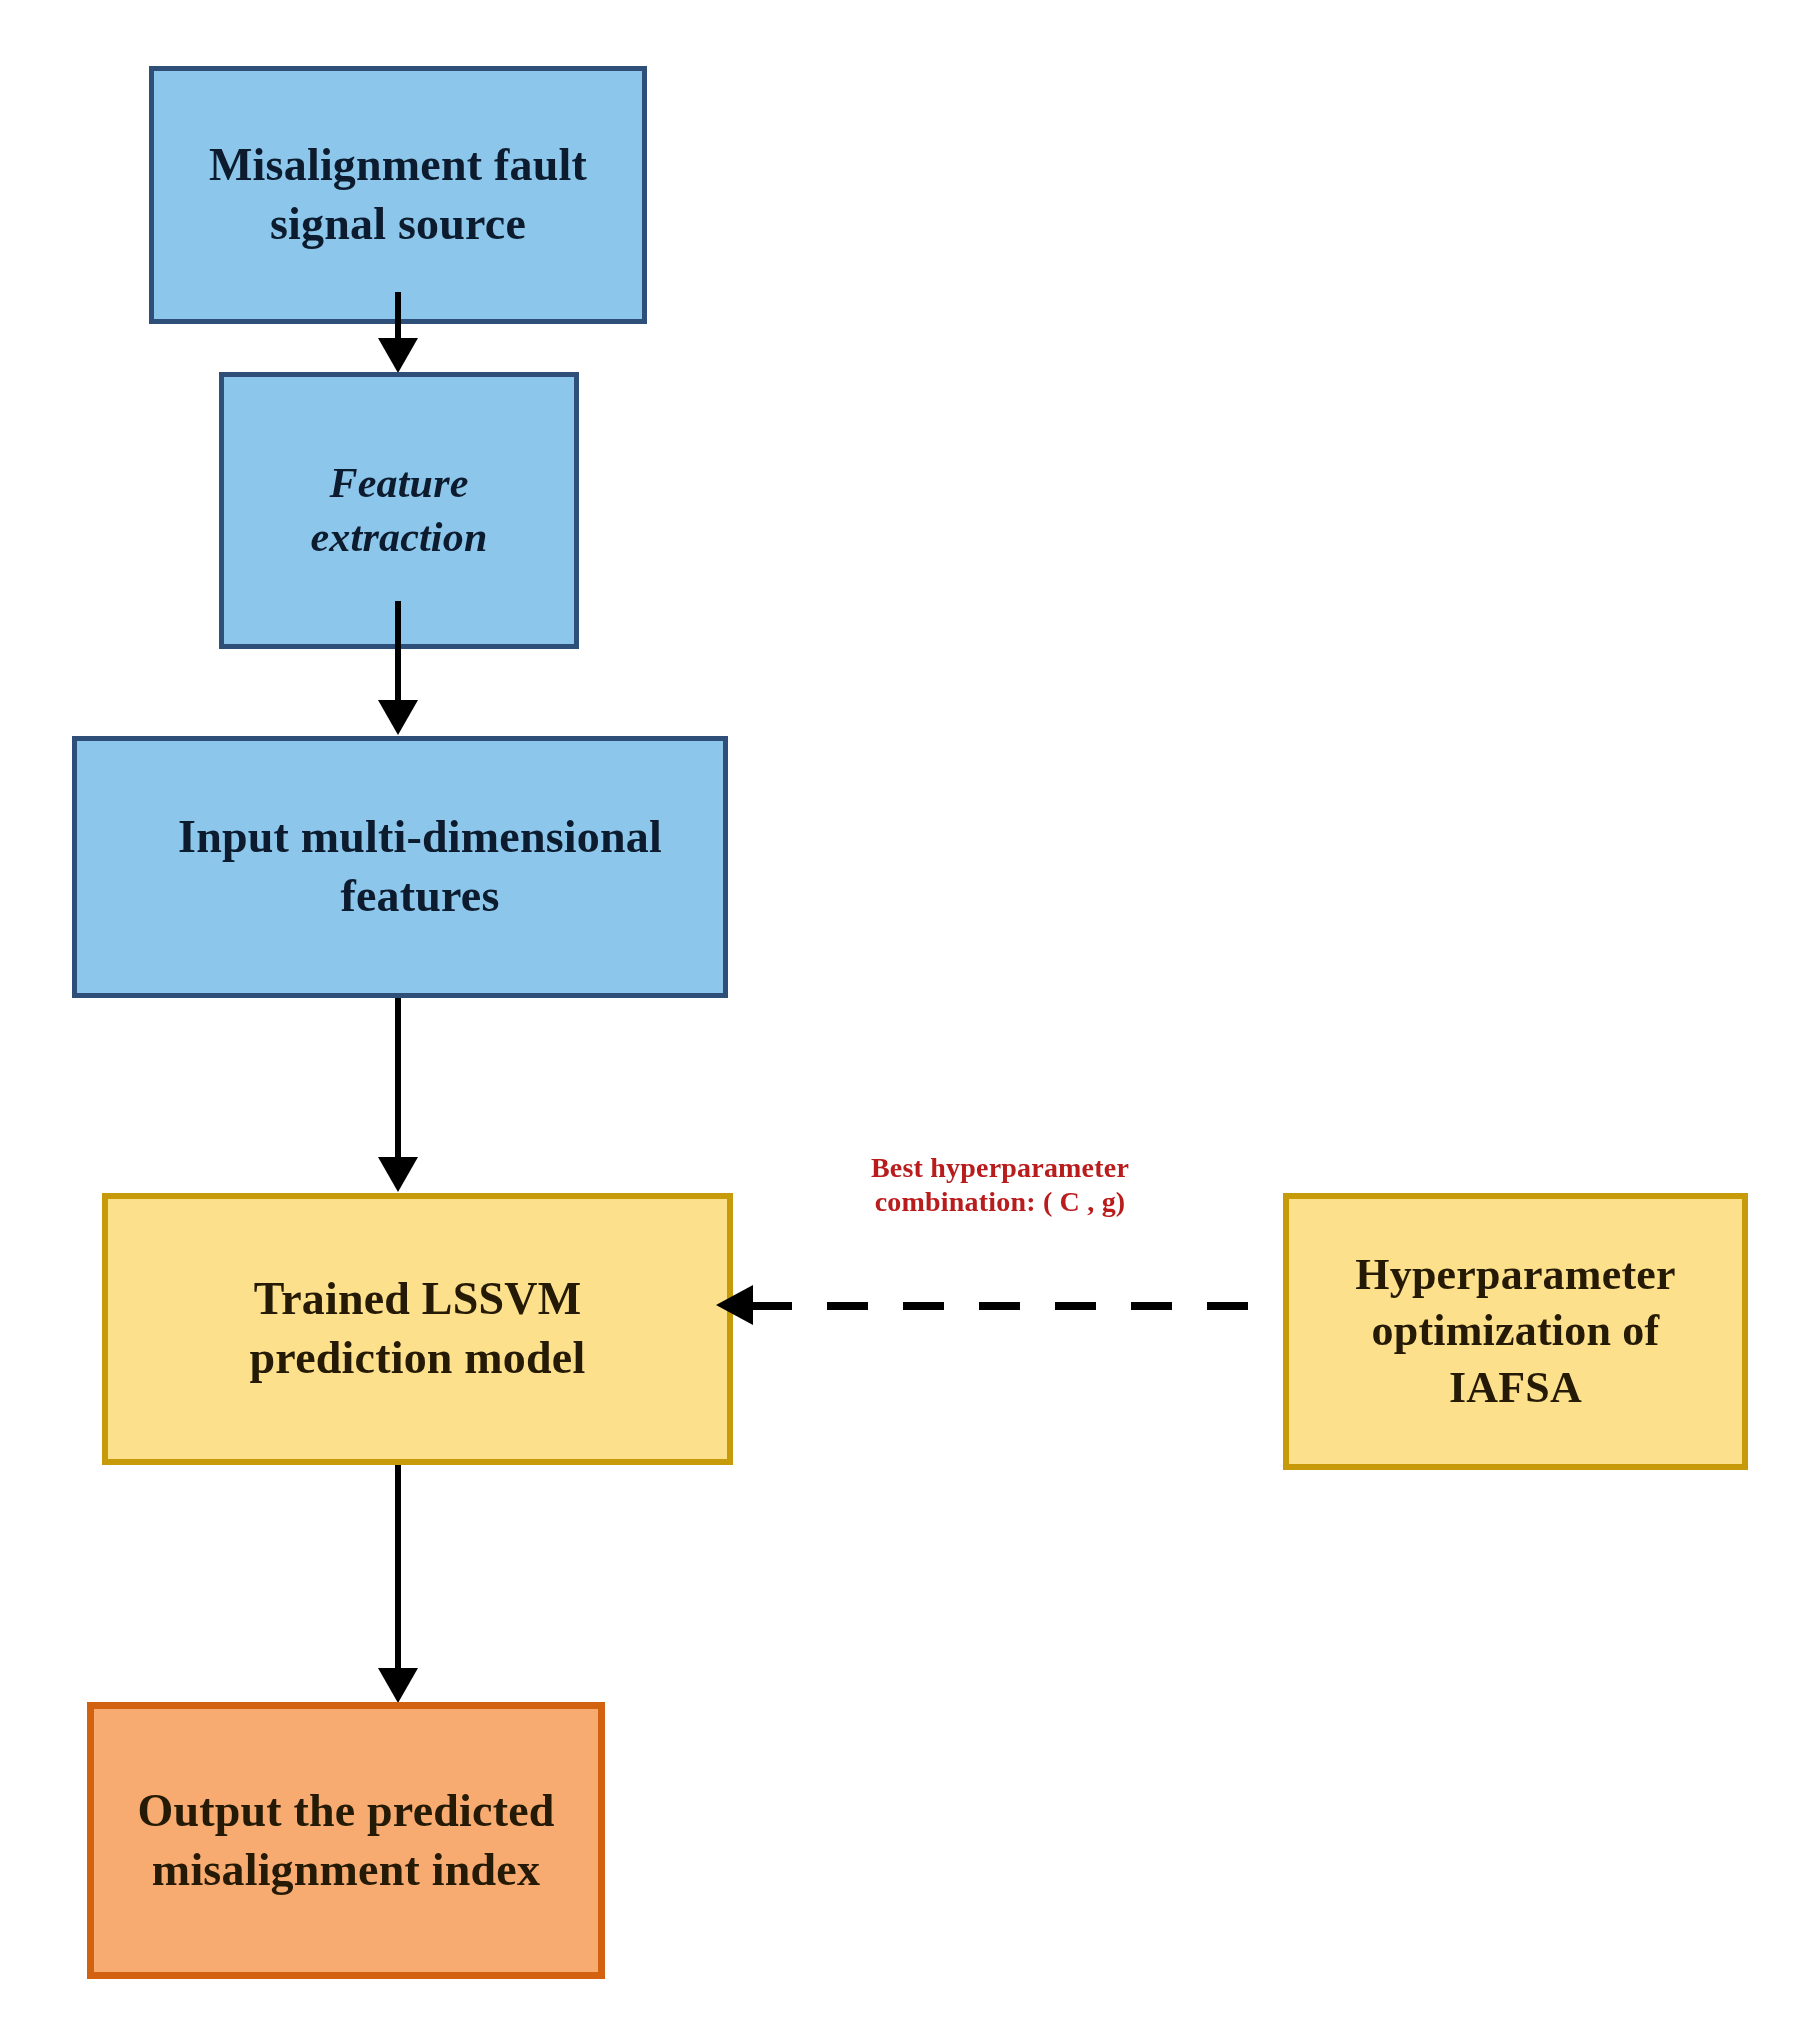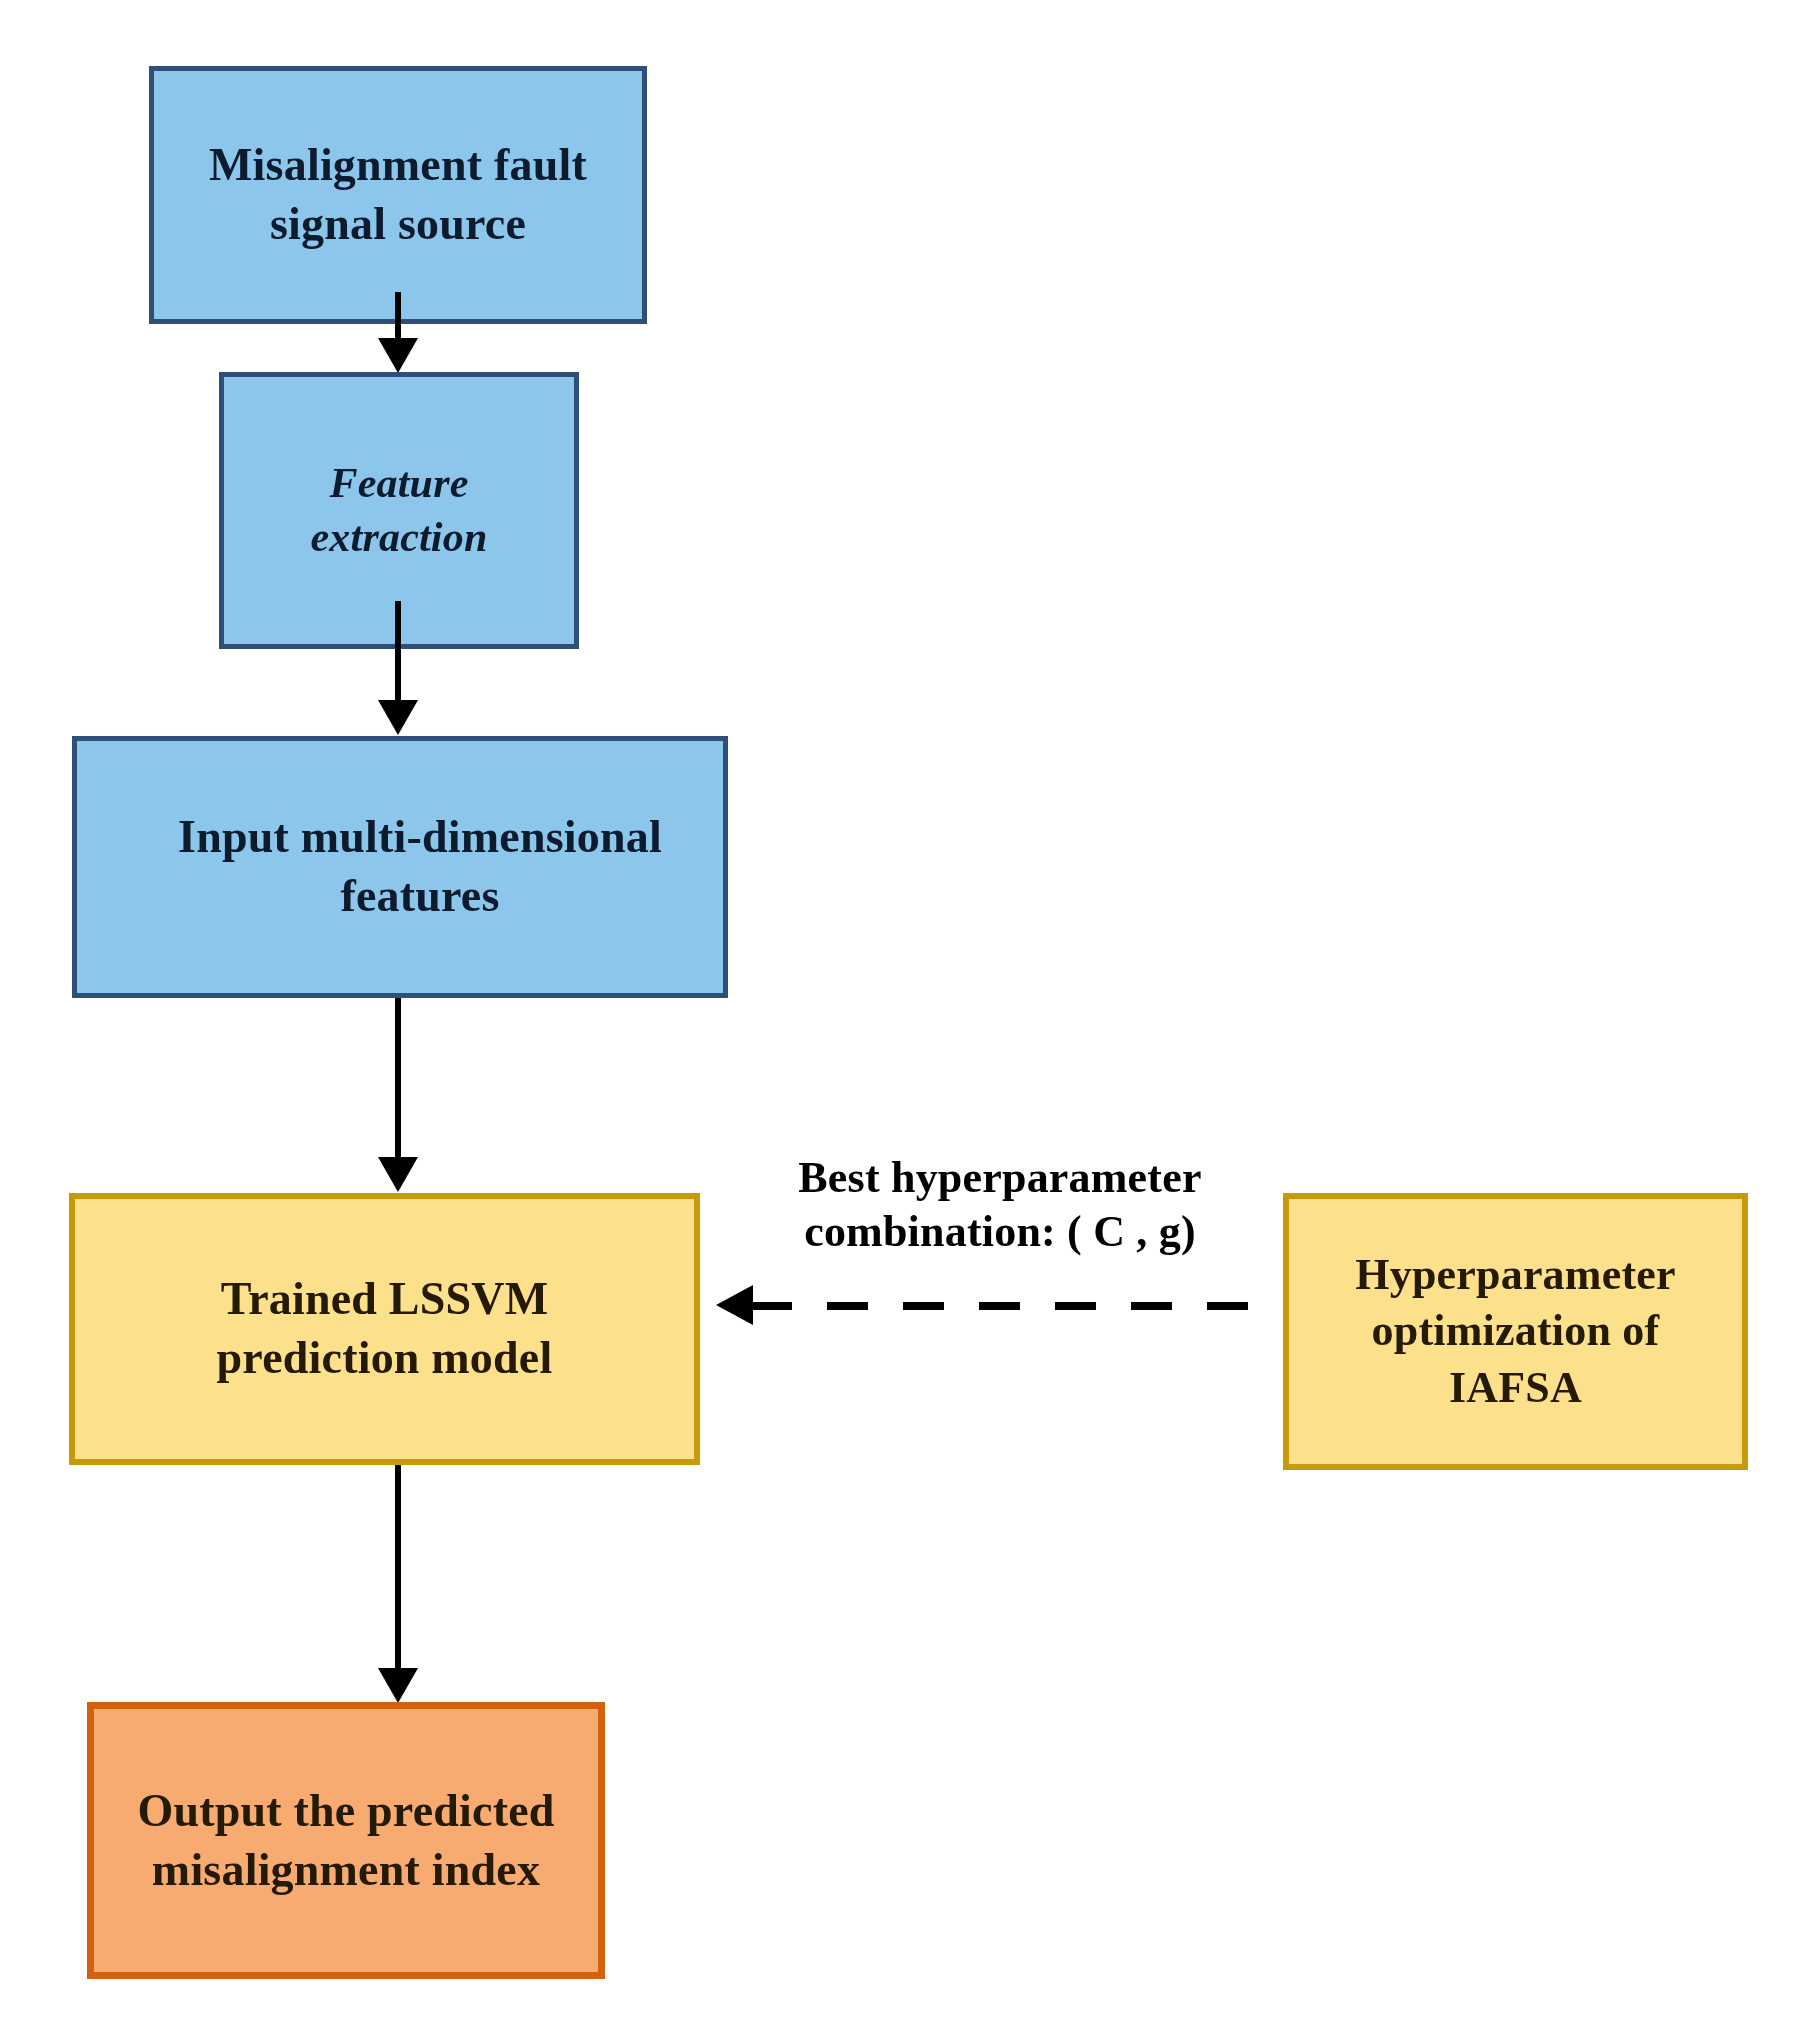--- a/index.html
+++ b/index.html
@@ -40,21 +40,21 @@
   }
   .node-orange {
     background: #f8ab71;
     border: 7px solid #d2620f;
     color: #241a05;
   }
   
   #box-signal-source { left: 149px;  top: 66px;   width: 498px;  height: 258px; font-size: 46px; }
   #box-feature-extraction { left: 219px; top: 372px; width: 360px; height: 277px; font-size: 42px; font-style: italic; }
   #box-input-features { left: 72px;  top: 736px;  width: 656px;  height: 262px; font-size: 46px; padding-left: 40px; }
-  #box-lssvm { left: 69px;  top: 1193px; width: 631px; height: 272px; font-size: 46px; }
+  #box-lssvm { left: 102px;  top: 1193px; width: 631px; height: 272px; font-size: 46px; }
   #box-iafsa { left: 1283px; top: 1193px; width: 465px; height: 277px; font-size: 44px; }
   #box-output { left: 87px;  top: 1702px; width: 518px; height: 277px; font-size: 46px; }
 
   
   .conn {
     position: absolute;
   }
   .vline {
     position: absolute;
     width: 6.2px;
@@ -86,25 +86,25 @@
       #000000 0px,
       #000000 41px,
       rgba(255,255,255,0) 41px,
       rgba(255,255,255,0) 76px
     );
   }
   .edge-label {
     position: absolute;
     font-family: "Liberation Serif", "DejaVu Serif", serif;
     font-weight: bold;
-    color: #000000;
+    color: #b91c1c;
     text-align: center;
     line-height: 1.22;
     white-space: pre-line;
-    font-size: 44px;
+    font-size: 28px;
     letter-spacing: 0.2px;
   }
 
   
   #conn-1 { left: 395px; top: 292px;  width: 6.2px; height: 82px; }
   #conn-1 .vline { height: 51px; }
   #conn-1 .arrowhead-down { left: -17px; top: 46px; }
 
   #conn-2 { left: 395px; top: 601px;  width: 6.2px; height: 136px; }
   #conn-2 .vline { height: 105px; }

